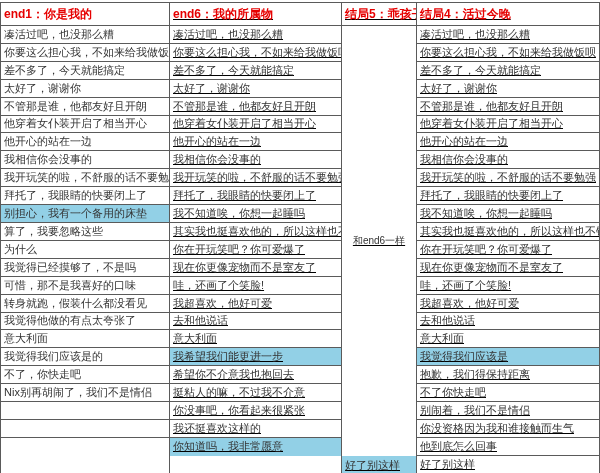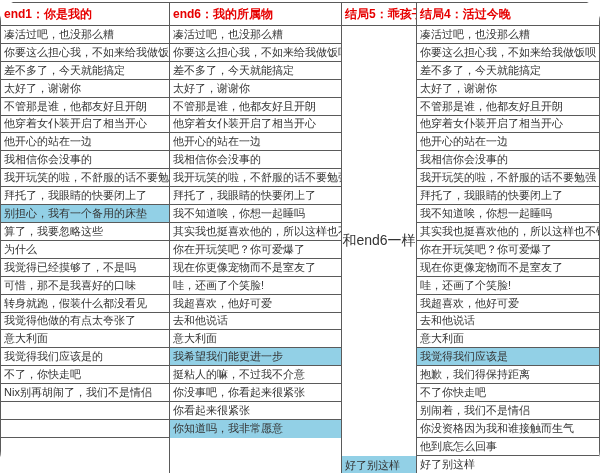--- a/index.html
+++ b/index.html
@@ -1,29 +1,29 @@
 <!DOCTYPE html>
 <html><head>
 <meta charset="utf-8">
 <style>
   html,body{margin:0;padding:0;background:#ffffff;}
   body{font-family:"Liberation Sans","DejaVu Sans",sans-serif;}
-  .stage{position:relative;width:600px;height:473px;background:#fff;overflow:hidden;border-radius:22px;}
+  .stage{position:relative;width:600px;height:473px;background:#fff;overflow:hidden;}
   .table{
     --grid:#5a5a5a;
     --hl:#92d0e6;
     --hdr:#e60000;
     --txt:#333333;
     position:absolute;left:0;top:2px;
     display:flex;
     border:1px solid var(--grid);
     background:#fff;
   }
   .col{box-sizing:border-box;height:471px;display:flex;flex-direction:column;}
-  .col + .col{border-left:1px solid var(--grid);}
+  .col + .col{border-left:1px solid var(--grid);text-decoration:underline;}
   .col-0{width:168px;}
   .col-1{width:172px;}
   .col-2{width:75px;}
   .col-3{width:183px;}
   .hcell{
     box-sizing:border-box;height:23px;flex:0 0 23px;
     border-bottom:1px solid var(--grid);
     display:flex;align-items:center;
     padding:0 3px;
     font-size:12px;font-weight:bold;color:var(--hdr);
@@ -35,21 +35,21 @@
     display:flex;align-items:center;
     padding:0 3px;
     font-size:11px;color:var(--txt);
     white-space:nowrap;overflow:hidden;
   }
   .col > .cell:last-child{border-bottom:none;}
   .cell.hl{background:var(--hl);text-align:right;}
   .merged{
     flex:1 1 auto;
     display:flex;align-items:center;justify-content:center;
-    font-size:14px;color:var(--txt);
+    font-size:10px;color:var(--txt);
     white-space:nowrap;overflow:hidden;
   }
 </style>
 </head>
 <body>
 
 <div class="stage">
   <div class="table" style="--hl: #92d0e6; --hdr: #e60000; --grid: #5a5a5a; --txt: #333333;">
       <div class="col col-0">
         <div class="hcell">end1：你是我的</div>
@@ -92,23 +92,24 @@
         <div class="cell">拜托了，我眼睛的快要闭上了</div>
         <div class="cell">我不知道唉，你想一起睡吗</div>
         <div class="cell">其实我也挺喜欢他的，所以这样也不错</div>
         <div class="cell">你在开玩笑吧？你可爱爆了</div>
         <div class="cell">现在你更像宠物而不是室友了</div>
         <div class="cell">哇，还画了个笑脸!</div>
         <div class="cell">我超喜欢，他好可爱</div>
         <div class="cell">去和他说话</div>
         <div class="cell">意大利面</div>
         <div class="cell hl">我希望我们能更进一步</div>
+        <div class="cell">希望你不介意我也抱回去</div>
         <div class="cell">挺粘人的嘛，不过我不介意</div>
         <div class="cell">你没事吧，你看起来很紧张</div>
-        <div class="cell">你看起来很紧张</div>
+        <div class="cell">我还挺喜欢这样的</div>
         <div class="cell hl">你知道吗，我非常愿意</div>
       </div>
       <div class="col col-2">
         <div class="hcell">结局5：乖孩子</div>
         <div class="merged">和end6一样</div>
         <div class="cell hl">好了别这样</div>
       </div>
       <div class="col col-3">
         <div class="hcell">结局4：活过今晚</div>
         <div class="cell">凑活过吧，也没那么糟</div>

